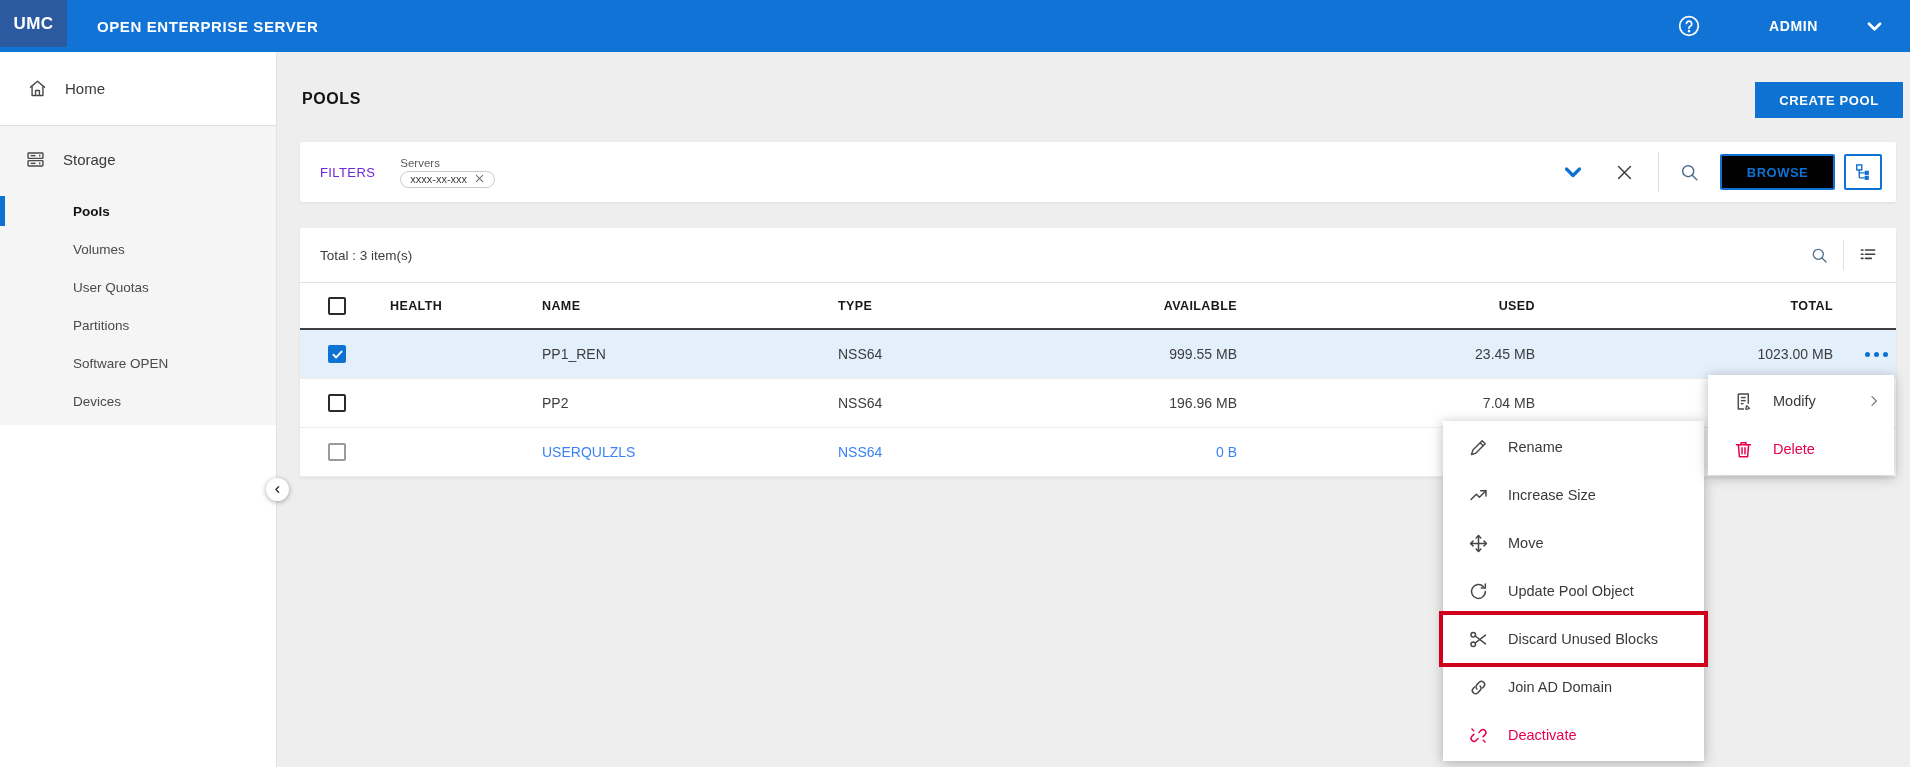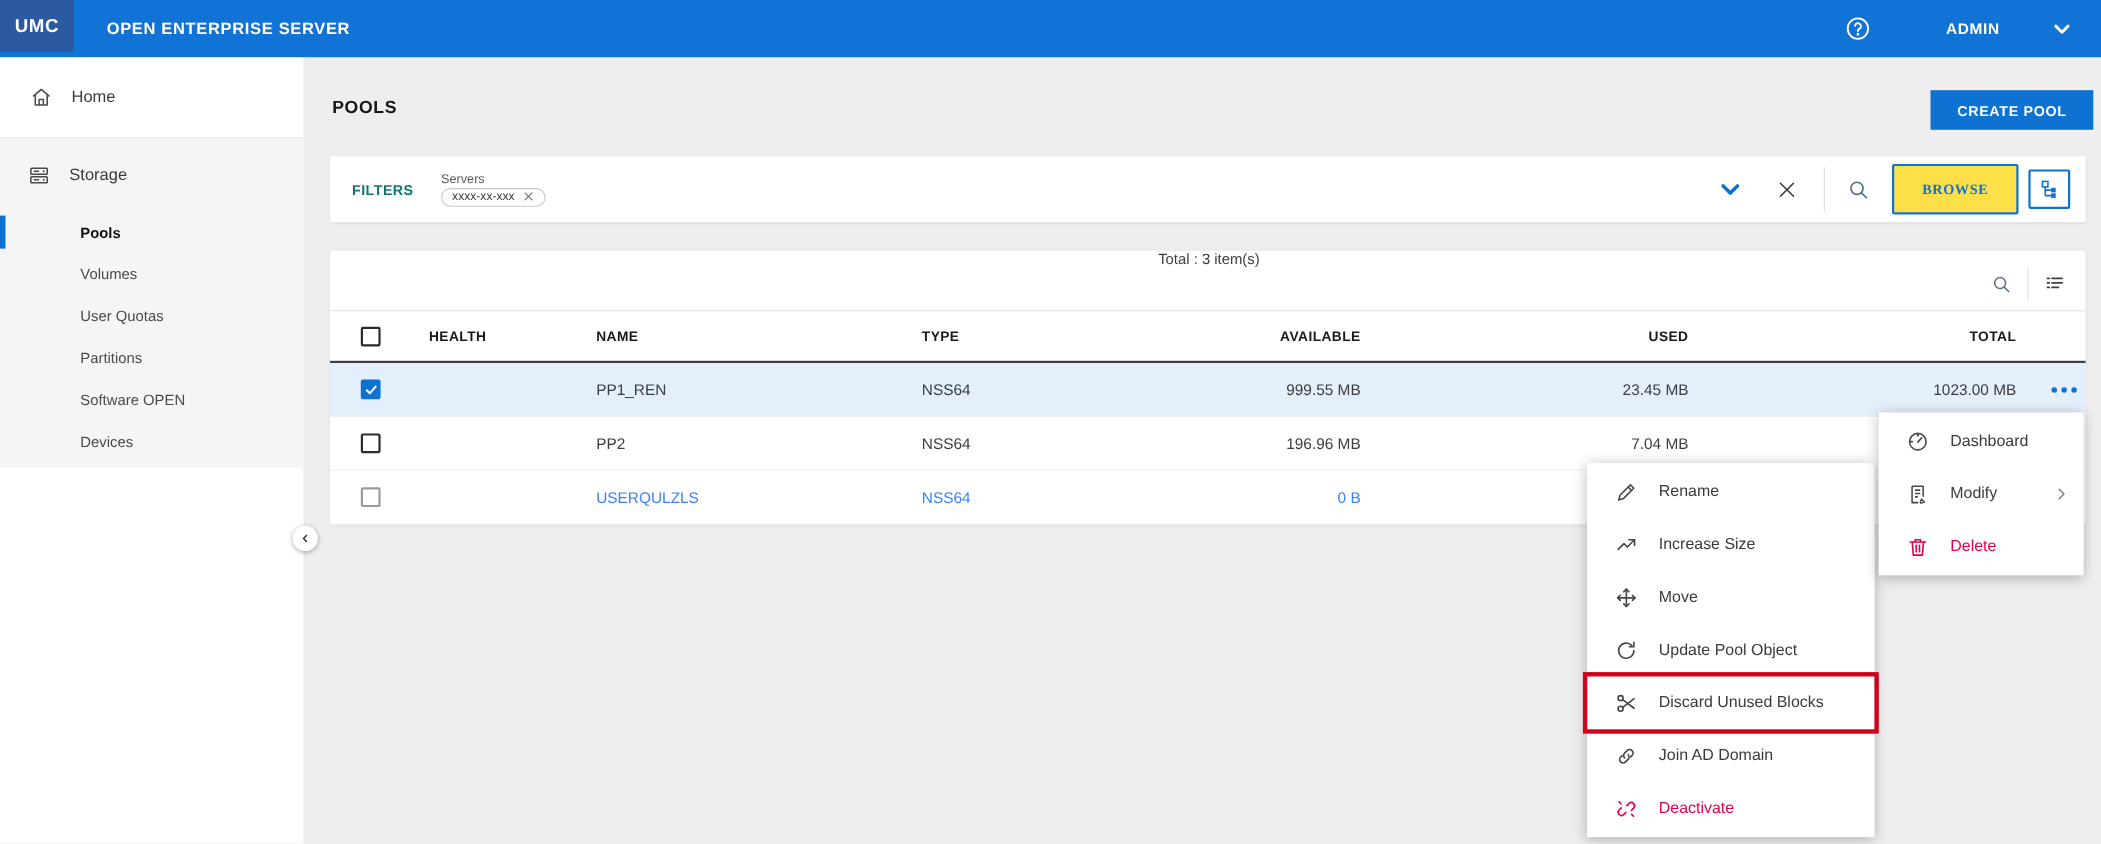--- a/index.html
+++ b/index.html
@@ -43,42 +43,42 @@
                 color:#151515; letter-spacing:.6px; z-index:5; }
   .create-pool-btn { position:absolute; left:1755px; top:82px; width:148px; height:36px; background:#0e72d2;
                      color:#fff; font-weight:bold; font-size:13px; letter-spacing:.6px; border:none;
                      display:flex; align-items:center; justify-content:center; cursor:pointer; z-index:5;
                      font-family:"Liberation Sans", sans-serif; }
 
   
   .filters-card { position:absolute; left:300px; top:142px; width:1596px; height:60px; background:#fff;
                   border-radius:2px; box-shadow:0 1px 3px rgba(0,0,0,.07); display:flex; align-items:center;
                   padding:0 14px 0 20px; z-index:5; }
-  .filters-label { font-size:13px; font-weight:bold; color:#0f766e; letter-spacing:.4px; }
+  .filters-label { font-size:13px; font-weight:normal; color:#6d28d9; letter-spacing:.4px; }
   .servers-group { margin-left:25px; display:flex; flex-direction:column; justify-content:center; }
   .servers-label { font-size:11.5px; color:#5a5a5a; margin-bottom:2px; }
   .server-chip { display:flex; align-items:center; gap:7px; border:1px solid #c9c9c9; border-radius:10px;
                  padding:1px 9px 2px 9px; font-size:11px; color:#3c3c3c; width:max-content; cursor:default; }
   .chip-close { width:11px; height:11px; color:#6d6d6d; cursor:pointer; }
   .filters-spacer { flex:1; }
   .filter-chevron { width:24px; height:24px; color:#0e72d2; margin-right:30px; cursor:pointer; }
   .filter-clear { width:19px; height:19px; color:#3a3a3a; margin-right:24px; cursor:pointer; }
   .filters-vdivider { width:1px; height:40px; background:#dcdcdc; margin-right:20px; }
   .filter-search { width:21px; height:21px; color:#4f6f8f; margin-right:20px; cursor:pointer; }
-  .browse-btn { width:115px; height:46px; border:2px solid #0e72d2; border-radius:2px; background:#fde047;
+  .browse-btn { width:115px; height:36px; border:2px solid #0e72d2; border-radius:2px; background:#000000;
                 color:#0e72d2; font-weight:bold; font-size:13px; letter-spacing:.5px; cursor:pointer;
-                display:flex; align-items:center; justify-content:center; font-family:Liberation Serif, serif; }
+                display:flex; align-items:center; justify-content:center; font-family:Liberation Sans, sans-serif; }
   .tree-btn { width:38px; height:36px; border:2px solid #0e72d2; border-radius:2px; background:#fff;
               color:#0e72d2; margin-left:9px; display:flex; align-items:center; justify-content:center; cursor:pointer; }
 
   
   .table-card { position:absolute; left:300px; top:228px; width:1596px; background:#fff; border-radius:2px;
                 box-shadow:0 1px 3px rgba(0,0,0,.07); z-index:5; }
   .total-row { height:55px; display:flex; align-items:center; padding:0 18px 0 20px;
-               border-bottom:1px solid #e2e2e2;flex-direction:column; }
+               border-bottom:1px solid #e2e2e2; }
   .total-text { font-size:13.5px; color:#3d3d3d; }
   .total-row .right-tools { margin-left:auto; display:flex; align-items:center; gap:14px; }
   .table-search-icon { width:19px; height:19px; color:#4f6f8f; cursor:pointer; }
   .tools-vdivider { width:1px; height:30px; background:#e0e0e0; }
   .list-view-icon { width:20px; height:20px; color:#3f3f3f; cursor:pointer; }
 
   .grid-row { display:grid; grid-template-columns:70px 172px 296px 162px 237px 298px 298px 63px;
               align-items:center; }
   .thead { height:47px; border-bottom:2px solid #3f3f3f; }
   .th { font-size:12.5px; font-weight:bold; color:#191919; letter-spacing:.4px; }
@@ -397,31 +397,20 @@
             <line x1="17.5" y1="17.5" x2="19.5" y2="19.5"></line>
         </svg>
       </span>
       <span class="mi-label">Deactivate</span>
     </div>
   </div>
 
   <div class="menu menu-right">
     <div class="menu-item">
       <span class="menu-icon">
-        <svg viewBox="0 0 24 24" fill="none" stroke="currentColor" stroke-width="1.7" stroke-linecap="round">
-          <circle cx="12" cy="12" r="8.6"></circle>
-          <line x1="12" y1="12.5" x2="16" y2="8"></line>
-          <line x1="12" y1="4.4" x2="12" y2="6.2"></line>
-          <line x1="4.4" y1="12" x2="6.2" y2="12"></line>
-        </svg>
-      </span>
-      <span class="mi-label">Dashboard</span>
-    </div>
-    <div class="menu-item">
-      <span class="menu-icon">
         <svg viewBox="0 0 24 24" fill="none" stroke="currentColor" stroke-width="1.6" stroke-linejoin="round">
           <path d="M6 3.5 H17.5 V14.5"></path>
           <path d="M6 3.5 V20.5 H12.5"></path>
           <line x1="9" y1="7.5" x2="14.5" y2="7.5"></line>
           <line x1="9" y1="11" x2="14.5" y2="11"></line>
           <line x1="9" y1="14.5" x2="12" y2="14.5"></line>
           <path d="M14.5 20.3 l1.2-3.6 3.2 3.2 -3.6 1.2 z M15.7 16.7 l3.2 3.2" stroke-width="1.4"></path>
         </svg>
       </span>
       <span class="mi-label">Modify</span>

